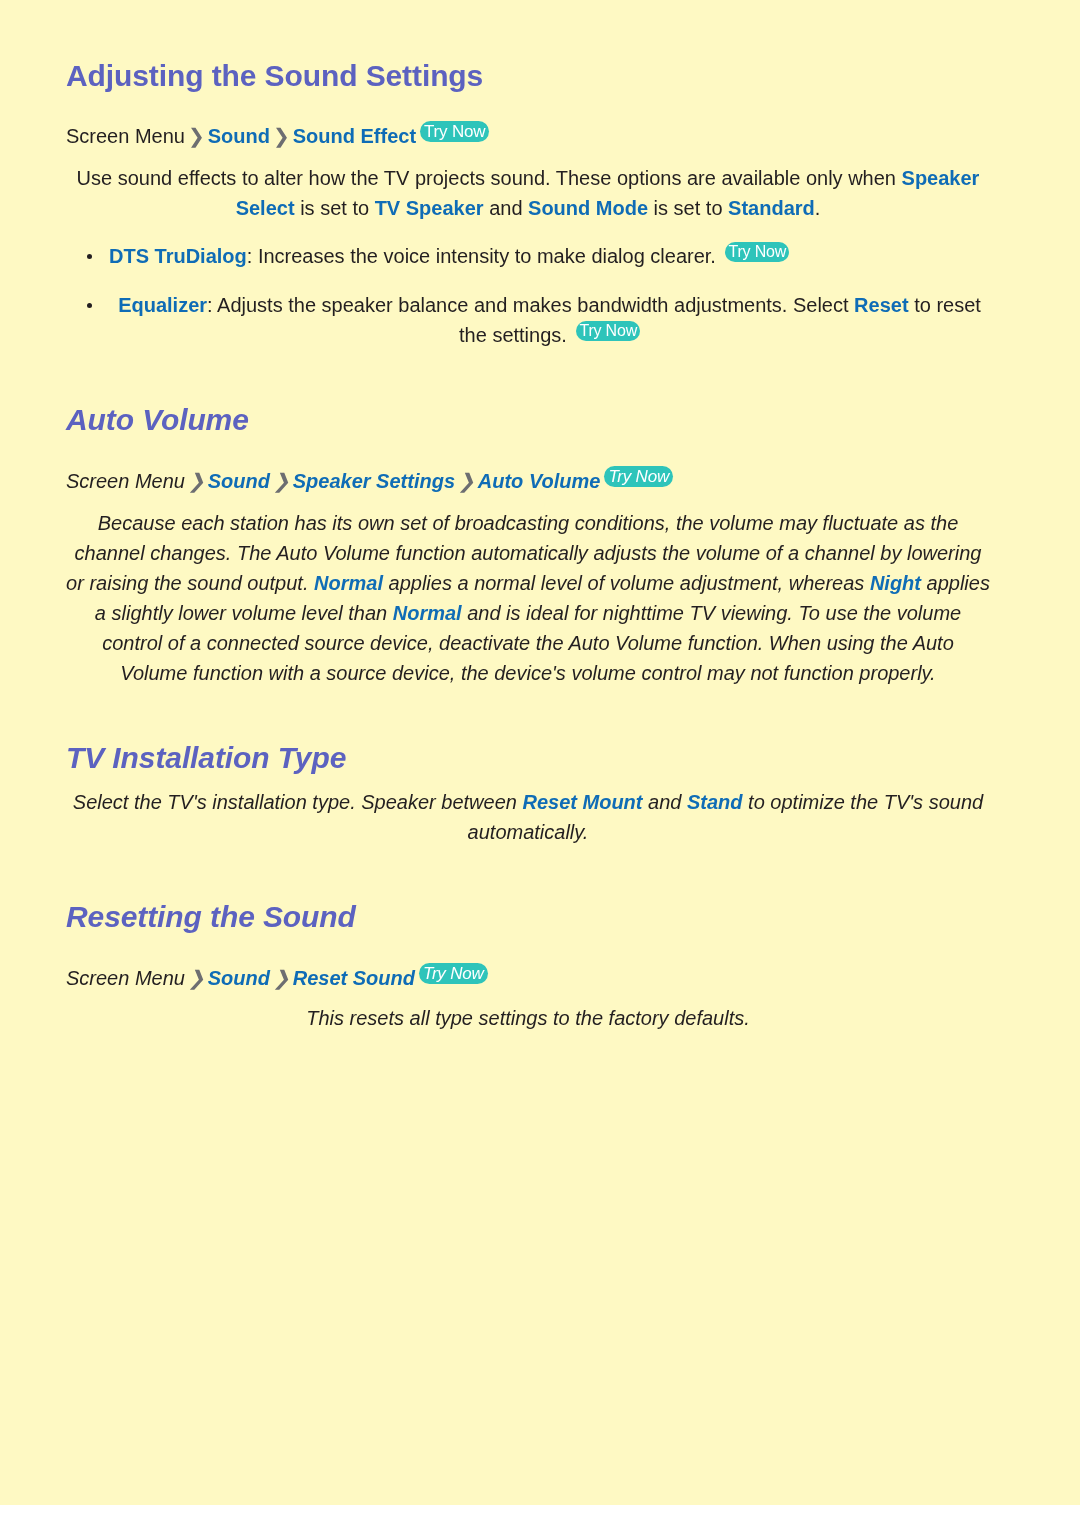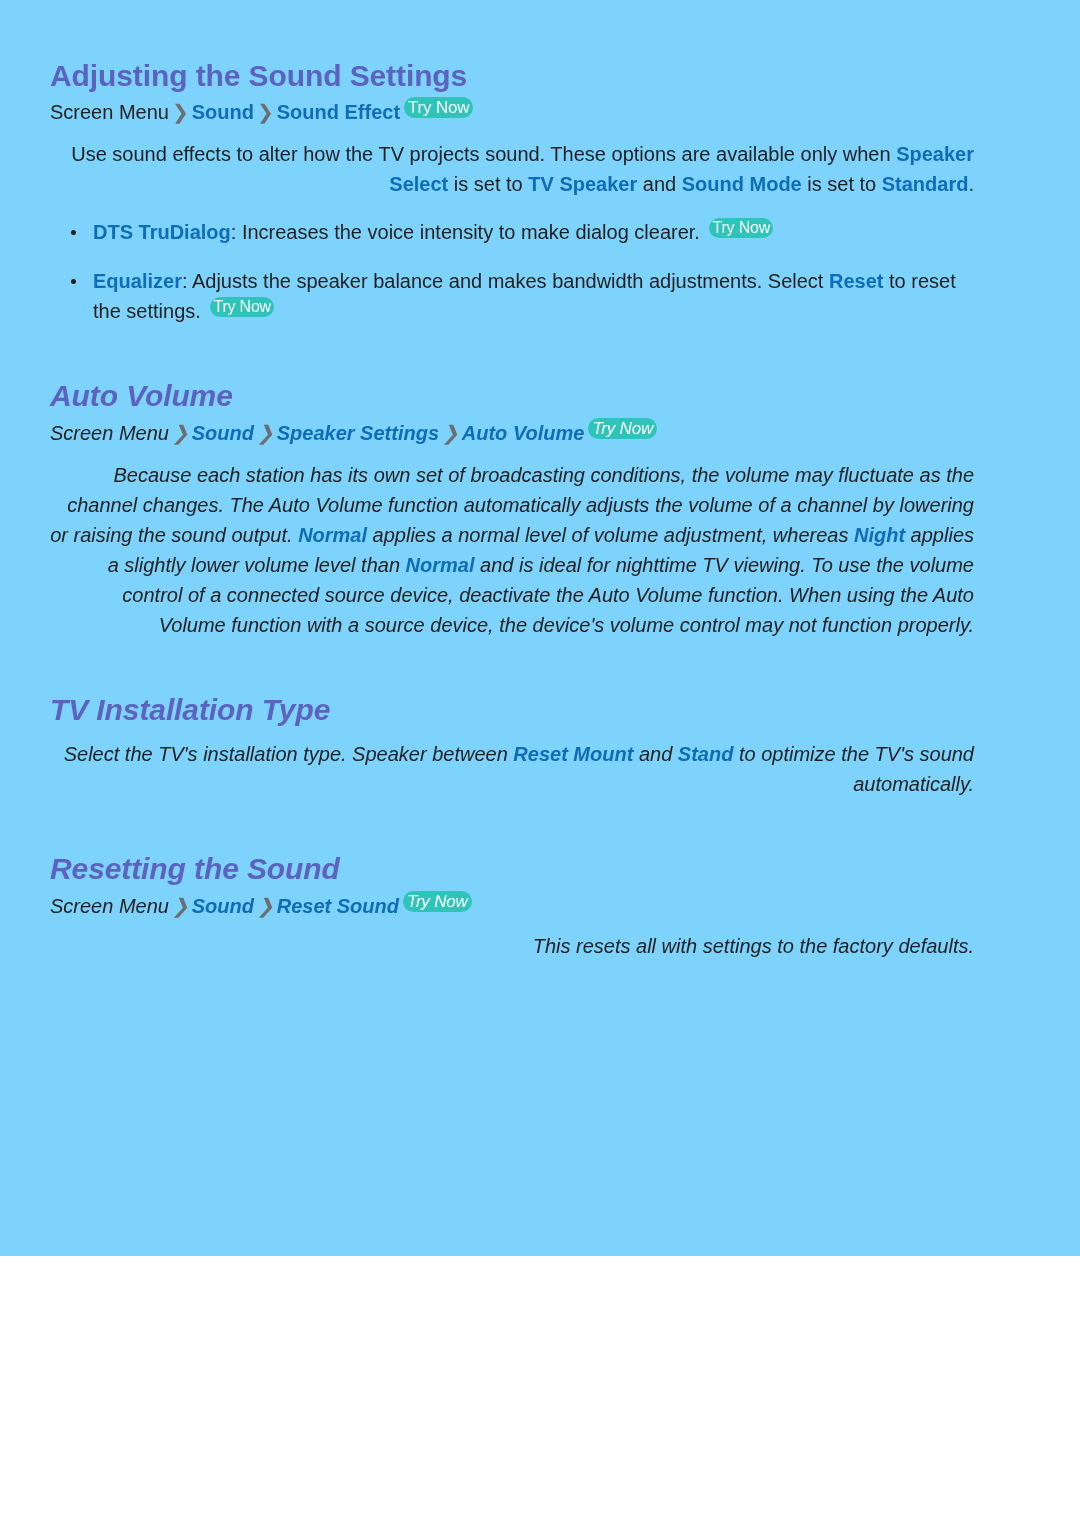--- a/index.html
+++ b/index.html
@@ -12,24 +12,24 @@
     width: 1080px;
     height: 1527px;
     font-family: "Liberation Sans", sans-serif;
     color: #231f20;
     -webkit-font-smoothing: antialiased;
   }
 
   .page {
     position: relative;
     width: 1080px;
-    height: 1256px;
+    height: 1505px;
     box-sizing: border-box;
-    padding: 58px 78px 0 50px;
-    background: #7dd3fc;
+    padding: 58px 78px 0 66px;
+    background: #fef9c3;
   }
 
   .content {
     width: 924px;
   }
 
   
   h1.section-title {
     font-size: 30px;
     font-weight: bold;
@@ -46,21 +46,21 @@
   .section + .section {
     margin-top: 52px;
     font-style: italic;
   }
 
   
   .breadcrumb {
     font-size: 20px;
     line-height: 30px;
     color: #231f20;
-    margin-top: 4px;
+    margin-top: 28px;
     white-space: nowrap;
   }
   .breadcrumb .crumb-plain {
     color: #231f20;
   }
   .breadcrumb .crumb-link {
     color: #0f6cb6;
     font-weight: bold;
   }
   .breadcrumb .crumb-sep {
@@ -96,21 +96,21 @@
     padding: 0 3px;
   }
 
   
   p.body {
     font-size: 20px;
     line-height: 30px;
     color: #231f20;
     margin: 12px 0 0 0;
     padding: 0;
-    text-align: right;
+    text-align: center;
   }
   p.body.tight {
     margin-top: 10px;
   }
 
   .lnk {
     color: #0f6cb6;
     font-weight: bold;
   }
 
@@ -123,20 +123,21 @@
   ul.bullets > li {
     position: relative;
     padding-left: 43px;
     font-size: 20px;
     line-height: 30px;
     color: #231f20;
     margin-bottom: 19px;
   }
   ul.bullets > li:last-child {
     margin-bottom: 8px;
+    text-align: center;
   }
   ul.bullets > li .dot {
     position: absolute;
     left: 21px;
     top: 13px;
     width: 5px;
     height: 5px;
     border-radius: 50%;
     background: #231f20;
   }
@@ -187,17 +188,17 @@
     </div>
 
     <div class="section">
 
       <h1 class="section-title">Resetting the Sound</h1>
 
       <div class="breadcrumb">
         <span class="crumb-plain">Screen Menu</span><span class="crumb-sep">❯</span><span class="crumb-link">Sound</span><span class="crumb-sep">❯</span><span class="crumb-link">Reset Sound</span><span class="trynow">Try Now</span>
       </div>
 
-      <p class="body tight"><span>This resets all with settings to the factory defaults.</span></p>
+      <p class="body tight"><span>This resets all type settings to the factory defaults.</span></p>
     </div>
 
   </div>
 </div>
 
 </body></html>

